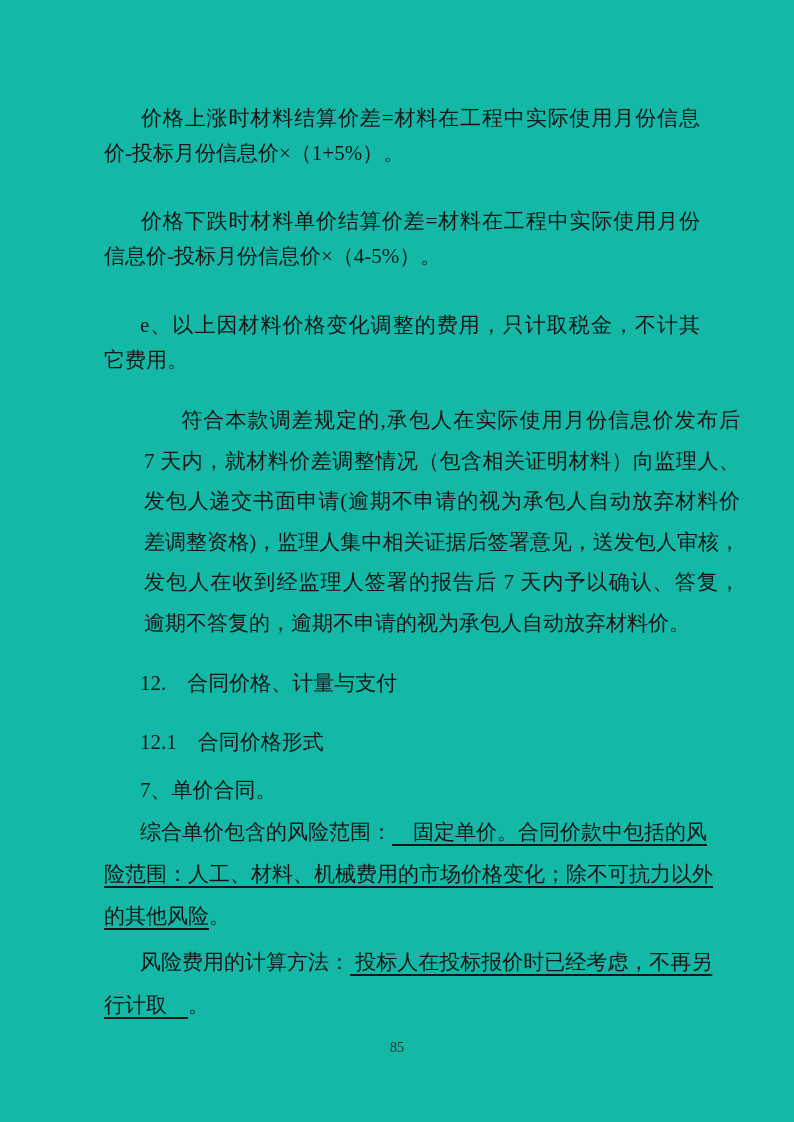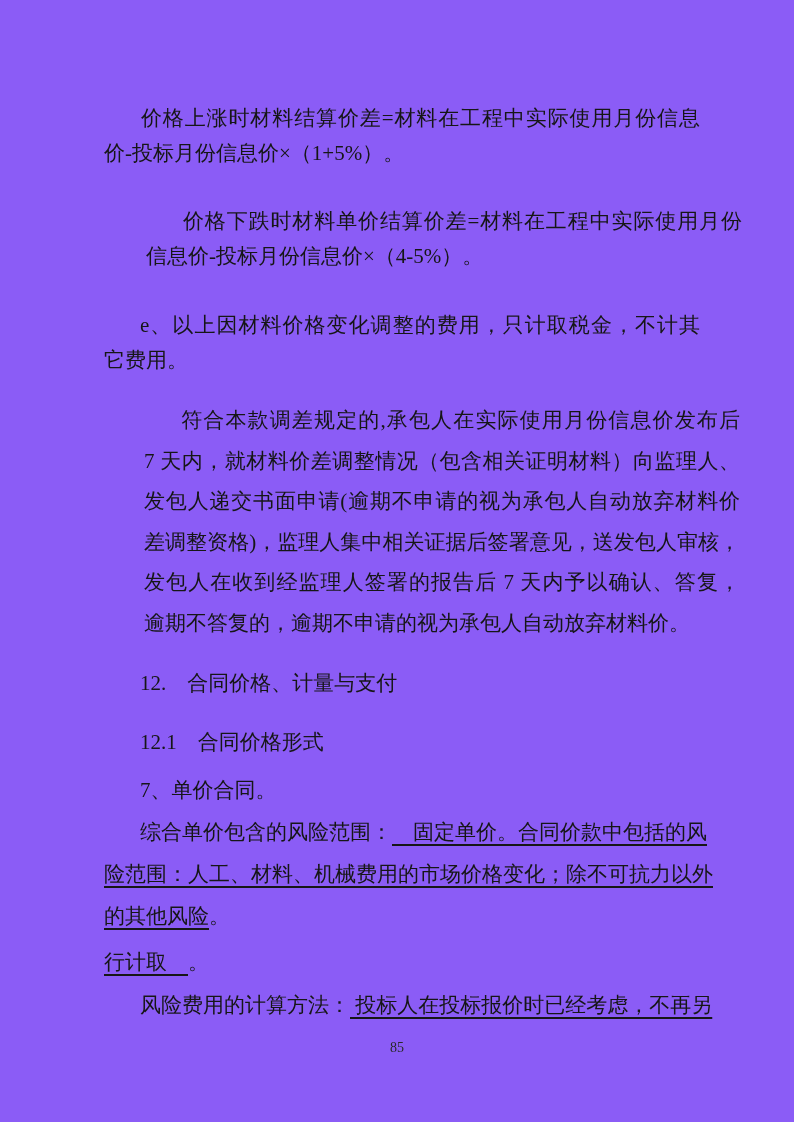--- a/index.html
+++ b/index.html
@@ -4,21 +4,21 @@
 <style>
   html, body {
     margin: 0;
     padding: 0;
     background: #ffffff;
   }
   .page {
     position: relative;
     width: 794px;
     height: 1122px;
-    background: #8b5cf6;
+    background: #14b8a6;
     overflow: hidden;
     font-family: "Liberation Serif", "DejaVu Serif", serif;
     color: #161616;
   }
   .block {
     position: absolute;
     left: 104px;
     width: 596px;
     font-size: 21px;
   }
@@ -33,21 +33,21 @@
     display: inline-block;
     width: 36px;
   }
   .u {
     text-decoration: underline;
     text-decoration-thickness: 1.5px;
     text-underline-offset: 5px;
   }
   
   .b-p1   { top: 101px; line-height: 35px; }
-  .b-p2   { top: 204px; line-height: 35px; margin-left: 42px; }
+  .b-p2   { top: 204px; line-height: 35px; }
   .b-p3   { top: 308px; line-height: 35px; }
   .b-p4   { top: 400px; line-height: 40.5px; margin-left: 40px; }
   .b-h12  { top: 668px; line-height: 30px; }
   .b-h121 { top: 727px; line-height: 30px; }
   .b-p5   { top: 775px; line-height: 30px; }
   .b-p6   { top: 811px; line-height: 42px; font-family: Liberation Serif, serif; }
   .b-p7   { top: 941px; line-height: 43px; }
   .pageno {
     position: absolute;
     top: 1038px;
@@ -91,17 +91,17 @@
     </div>
   <div class="block b-p5">
       <div class="line"><span class="ind"></span><span>7、单价合同。</span></div>
     </div>
   <div class="block b-p6">
       <div class="line fill"><span class="ind"></span><span>综合单价包含的风险范围：</span><span class="u">　固定单价。合同价款中包括的风</span></div>
       <div class="line fill"><span class="u">险范围：人工、材料、机械费用的市场价格变化；除不可抗力以外</span></div>
       <div class="line"><span class="u">的其他风险</span><span>。</span></div>
     </div>
   <div class="block b-p7">
+      <div class="line fill"><span class="ind"></span><span>风险费用的计算方法：</span><span class="u">&nbsp;投标人在投标报价时已经考虑，不再另</span></div>
       <div class="line"><span class="u">行计取　</span><span>。</span></div>
-      <div class="line fill"><span class="ind"></span><span>风险费用的计算方法：</span><span class="u">&nbsp;投标人在投标报价时已经考虑，不再另</span></div>
     </div>
   <div class="pageno">85</div>
 </div>
 
 </body></html>

